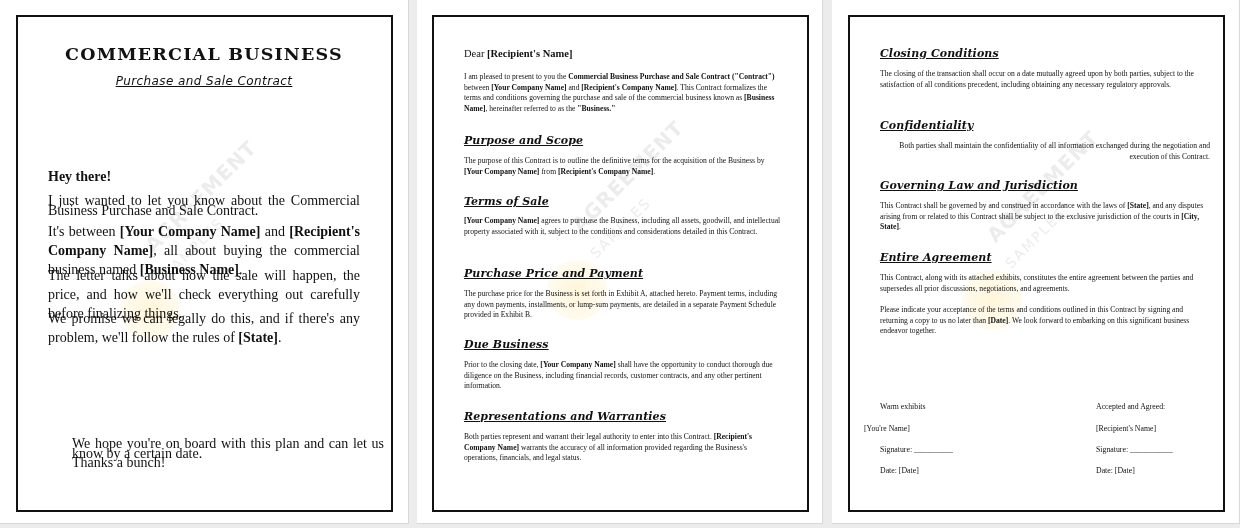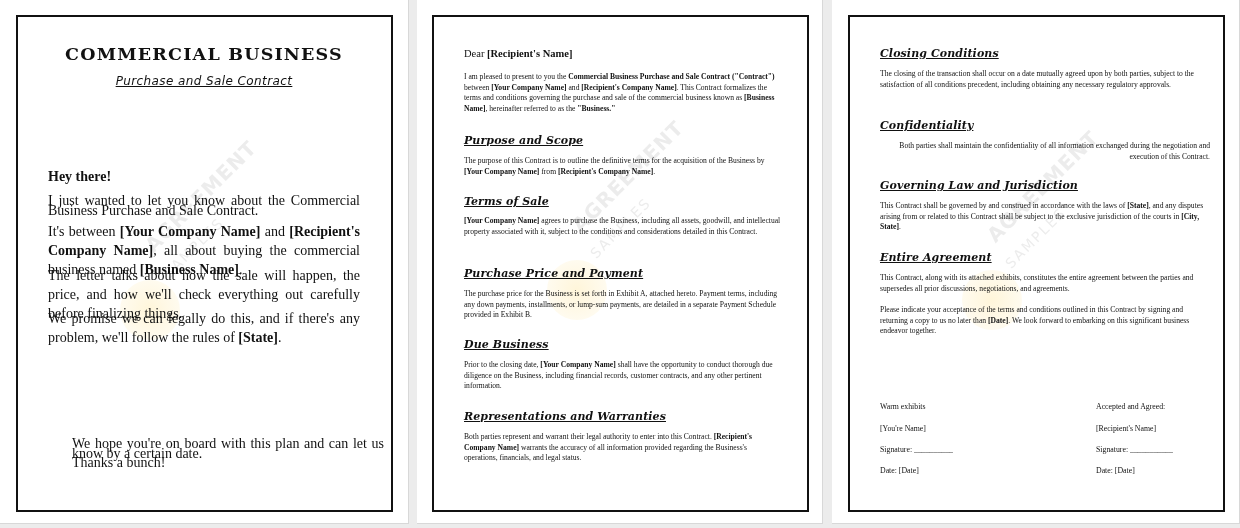--- a/index.html
+++ b/index.html
@@ -133,21 +133,21 @@
     <span>This Contract shall be governed by and construed in accordance with the laws of </span><b>[State]</b><span>, and any disputes arising from or related to this Contract shall be subject to the exclusive jurisdiction of the courts in </span><b>[City, State]</b><span>.</span>
   </div>
 
   <div class="heading" style="left:48px; top:251px;">Entire Agreement</div>
   <div class="txt" style="left:48px; top:305px; width:330px;">
     <span>Please indicate your acceptance of the terms and conditions outlined in this Contract by signing and returning a copy to us no later than </span><b>[Date]</b><span>. We look forward to embarking on this significant business endeavor together.</span>
   </div>
   <div class="txt" style="left:48px; top:273px; width:330px;">This Contract, along with its attached exhibits, constitutes the entire agreement between the parties and supersedes all prior discussions, negotiations, and agreements.</div>
 
   <div class="sig" style="left:48px; top:402px;">Warm exhibits</div>
-  <div class="sig" style="left:48px; top:424px;">[You're Name]</div>
+  <div class="sig" style="left:32px; top:424px;">[You're Name]</div>
   <div class="sig" style="left:48px; top:445px;">Signature: __________</div>
   <div class="sig" style="left:48px; top:466px;">Date: [Date]</div>
 
   <div class="sig" style="left:264px; top:402px;">Accepted and Agreed:</div>
   <div class="sig" style="left:264px; top:424px;">[Recipient's Name]</div>
   <div class="sig" style="left:264px; top:445px;">Signature: ___________</div>
   <div class="sig" style="left:264px; top:466px;">Date: [Date]</div>
 </div>
 
 </body></html>

